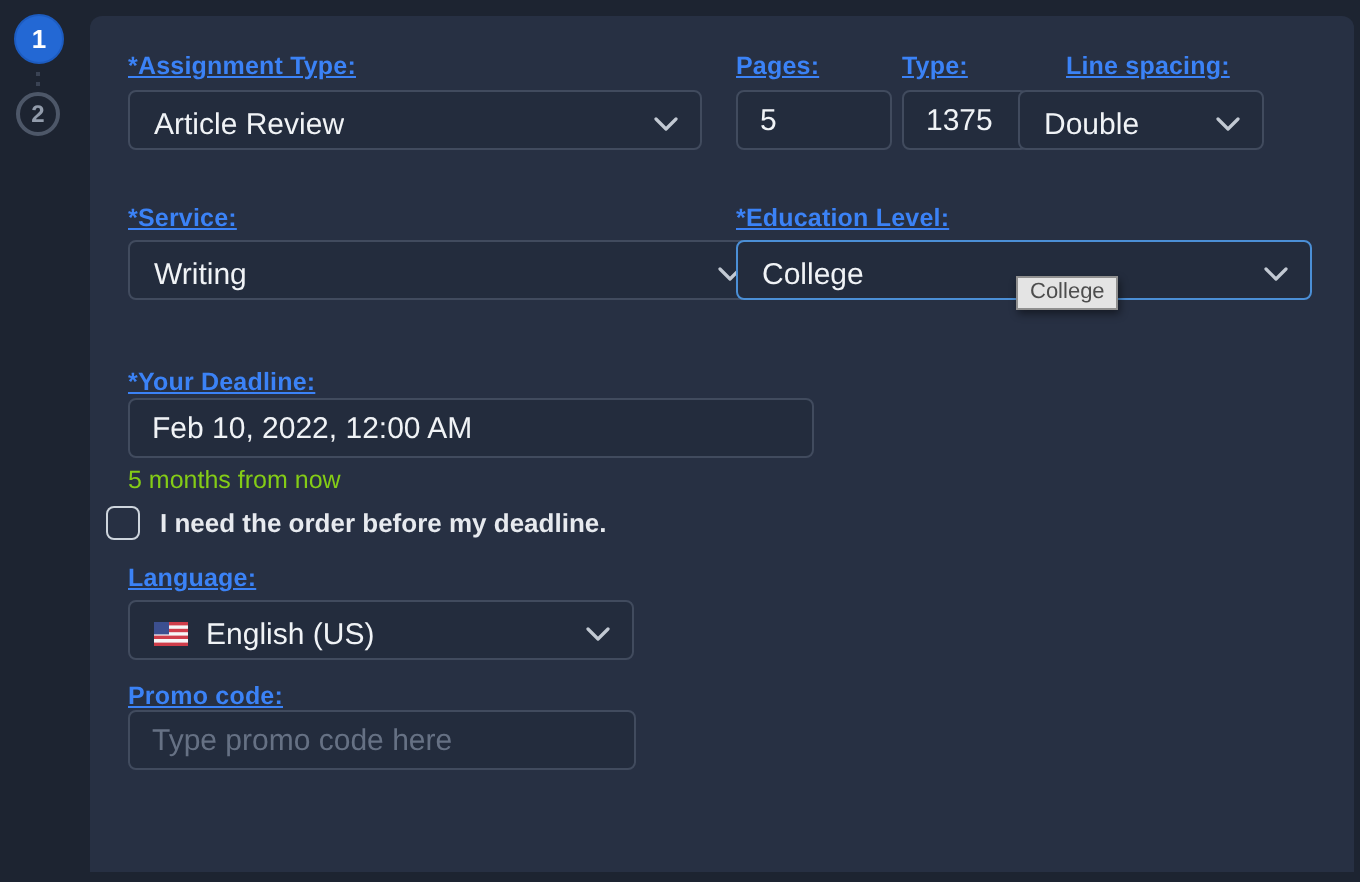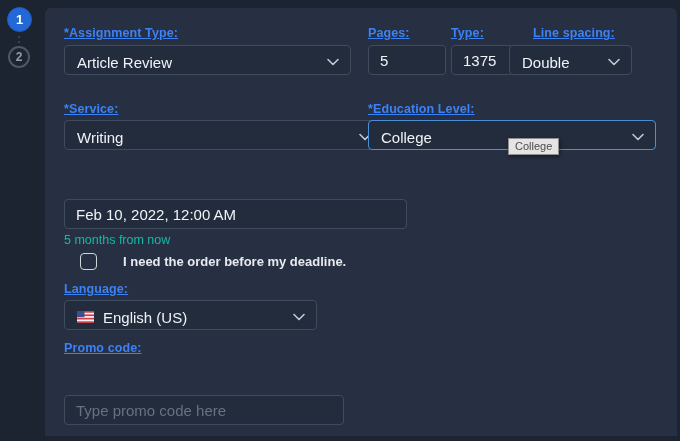--- a/index.html
+++ b/index.html
@@ -99,21 +99,21 @@
     outline: none;
     color: #f0f3f6;
     font-size: 15px;
     font-weight: 500;
   }
   .input-wrap { overflow: hidden; }
   .text-input::placeholder { color: #667184; opacity: 1; }
 
   .helper-text {
     position: absolute;
-    color: #14b8a6;
+    color: #84cc16;
     font-size: 12.5px;
     font-weight: 500;
   }
 
   .checkbox-row {
     position: absolute;
     display: flex;
     align-items: center;
     cursor: pointer;
   }
@@ -206,26 +206,27 @@
   <div class="control fake-select focused" style="left:323px; top:112px; width:288px;">
     <span class="value">College</span>
     <span class="chevron">
       <svg width="12" height="8" viewBox="0 0 12 8">
           <polyline points="1,1.5 6,6.5 11,1.5" fill="none" stroke="#c2c9d3" stroke-width="1.6" stroke-linecap="round" stroke-linejoin="round"></polyline>
         </svg>
     </span>
   </div>
   <div class="tooltip" style="left:463px; top:130px;">College</div>
 
+  <div class="field-label" style="left:19px; top:176px;">*Your Deadline:</div>
   <div class="control input-wrap" style="left:19px; top:191px; width:343px;">
     <input class="text-input" type="text" value="Feb 10, 2022, 12:00 AM" style="">
   </div>
   <div class="helper-text" style="left:19px; top:225px;">5 months from now</div>
 
-  <div class="checkbox-row" style="left:35px; top:245px;gap:16px;">
+  <div class="checkbox-row" style="left:8px; top:245px;">
     <span class="checkbox-box"></span>
     <span class="checkbox-label">I need the order before my deadline.</span>
   </div>
 
   <div class="field-label" style="left:19px; top:274px;">Language:</div>
   <div class="control fake-select" style="left:19px; top:292px; width:253px;">
     <span class="select-left">
       <span class="flag">
         <svg width="17" height="12" viewBox="0 0 17 12">
           <rect width="17" height="12" fill="#f5f6f7"></rect>
@@ -239,17 +240,17 @@
       <span class="value">English (US)</span>
     </span>
     <span class="chevron">
       <svg width="12" height="8" viewBox="0 0 12 8">
           <polyline points="1,1.5 6,6.5 11,1.5" fill="none" stroke="#c2c9d3" stroke-width="1.6" stroke-linecap="round" stroke-linejoin="round"></polyline>
         </svg>
     </span>
   </div>
 
   <div class="field-label" style="left:19px; top:333px;">Promo code:</div>
-  <div class="control input-wrap" style="left:19px; top:387px; width:280px;">
+  <div class="control input-wrap" style="left:19px; top:347px; width:254px;">
     <input class="text-input" type="text" placeholder="Type promo code here" style="">
   </div>
 
 </div>
 
 </body></html>

